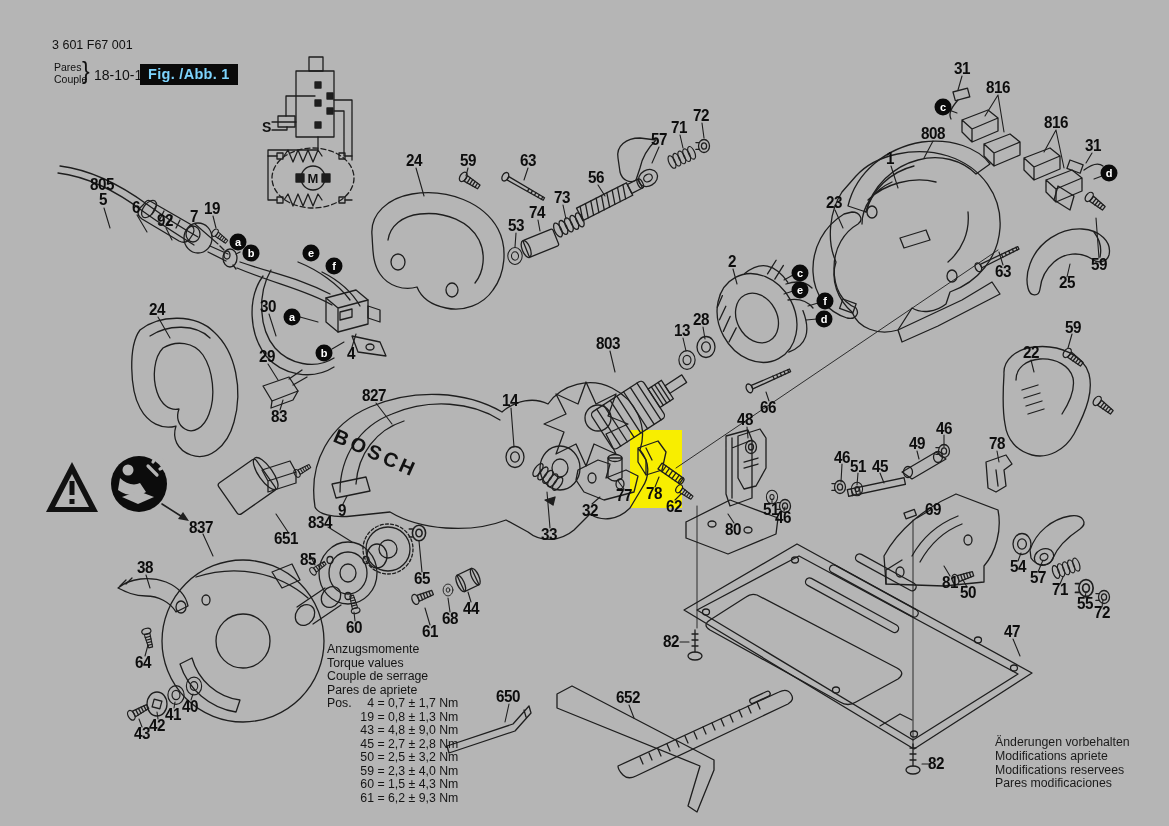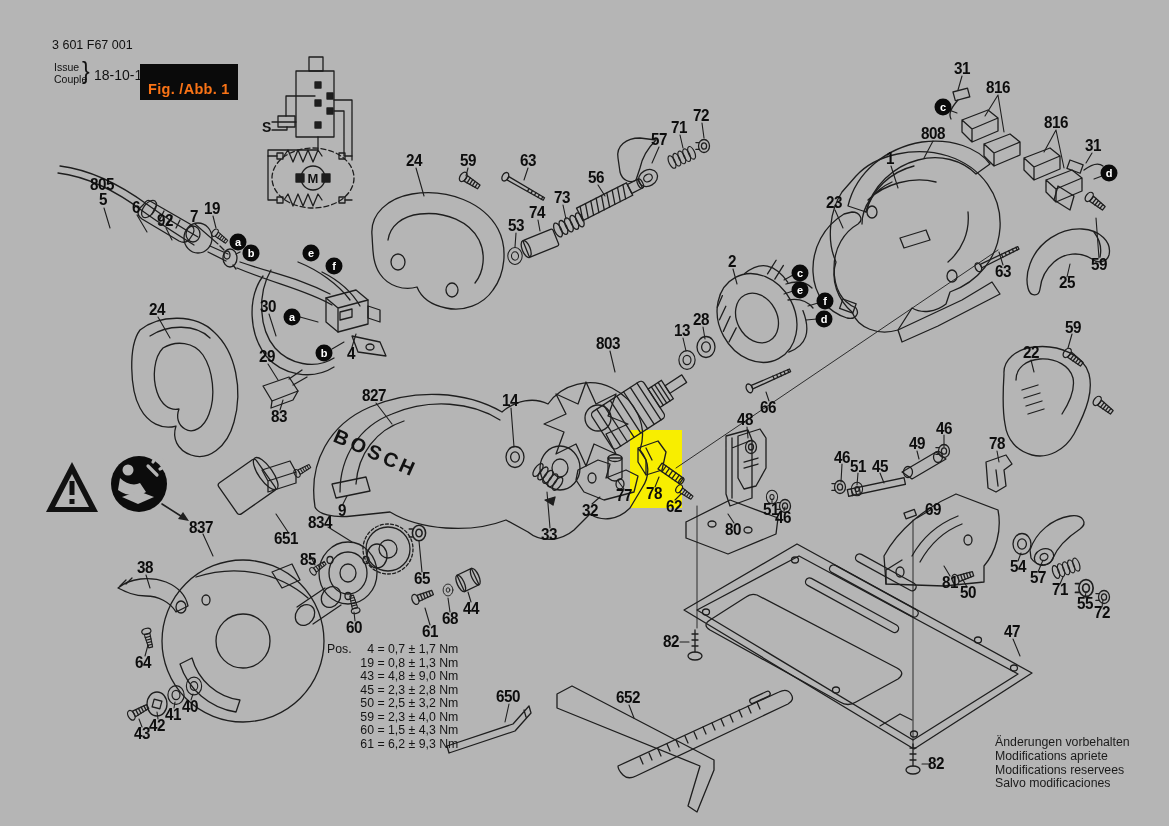--- a/index.html
+++ b/index.html
@@ -9,22 +9,22 @@
   svg{position:absolute;left:0;top:0}
   .plabel{position:absolute;transform:translate(-50%,-50%) scaleX(.95);font-weight:bold;
           font-size:16px;letter-spacing:-.5px;color:#0d0d0d;white-space:nowrap}
   .lmark{position:absolute;transform:translate(-50%,-50%);width:17px;height:17px;border-radius:50%;
          background:#0a0a0a;color:#fff;font-weight:bold;font-size:11px;line-height:17px;
          text-align:center}
   .hdr-partno{position:absolute;left:52px;top:38px;font-size:12.5px}
   .hdr-issue{position:absolute;left:54px;top:62px;font-size:10.5px;line-height:11.5px}
   .hdr-brace{position:absolute;left:82px;top:58px;font-size:23px;font-weight:normal}
   .hdr-date{position:absolute;left:94px;top:67px;font-size:14px}
-  .figbox{position:absolute;left:140px;top:64px;background:#0a0a0a;color:#f97316;font-weight:bold;
-          font-size:14.5px;padding:17px 8px 3px 8px;letter-spacing:.3px}
+  .figbox{position:absolute;left:140px;top:64px;background:#0a0a0a;color:#7dd3fc;font-weight:bold;
+          font-size:14.5px;padding:2px 8px 3px 8px;letter-spacing:.3px}
   .torque{position:absolute;left:327px;top:643px;font-size:12.3px;line-height:13.5px;color:#151515}
   .trow .pfx{display:inline-block;width:27px}
   .trow .pnum{display:inline-block;width:20px;text-align:right}
   .footer{position:absolute;left:995px;top:736px;font-size:12.3px;line-height:13.8px;color:#1b1b1b}
 </style>
 </head>
 <body>
 
 <div id="stage">
 
@@ -413,21 +413,21 @@
   </g>
 
   <text transform="translate(332,441) rotate(24)" font-family="Liberation Sans, sans-serif" font-size="20" font-weight="bold" letter-spacing="3.5" fill="#121212" stroke="none">BOSCH</text>
 
   <text x="262" y="132" font-size="14" font-weight="bold" fill="#121212" stroke="none">S</text>
   <text x="313" y="183" text-anchor="middle" font-size="13" font-weight="bold" fill="#121212" stroke="none">M</text>
 </svg>
 
 <div class="hdr-partno">3 601 F67 001</div>
 <div class="hdr-issue">
-  <div>Issue</div>
+  <div>Pares</div>
   <div>Couple</div>
 </div>
 <div class="hdr-brace">}</div>
 <div class="hdr-date">18-10-17</div>
 <div class="figbox">Fig. /Abb. 1</div>
 
 <div id="labels">
       <div class="plabel" style="left: 102px; top: 185px;">805</div>
       <div class="plabel" style="left: 103px; top: 200px;">5</div>
       <div class="plabel" style="left: 136px; top: 208px;">6</div>
@@ -520,32 +520,38 @@
       <div class="lmark" style="left: 324px; top: 353px;">b</div>
       <div class="lmark" style="left: 943px; top: 107px;">c</div>
       <div class="lmark" style="left: 1109px; top: 173px;">d</div>
       <div class="lmark" style="left: 800px; top: 273px;">c</div>
       <div class="lmark" style="left: 800px; top: 290px;">e</div>
       <div class="lmark" style="left: 825px; top: 301px;">f</div>
       <div class="lmark" style="left: 824px; top: 319px;">d</div>
     </div>
 
 <div class="torque">
+  <div id="torque-titles">
+        <div>Anzugsmomente</div>
+        <div>Torque values</div>
+        <div>Couple de serrage</div>
+        <div>Pares de apriete</div>
+      </div>
   <div id="torque-rows">
         <div class="trow"><span class="pfx">Pos.</span><span class="pnum">4</span><span> = </span><span>0,7 ± 1,7 Nm</span></div>
         <div class="trow"><span class="pfx"></span><span class="pnum">19</span><span> = </span><span>0,8 ± 1,3 Nm</span></div>
         <div class="trow"><span class="pfx"></span><span class="pnum">43</span><span> = </span><span>4,8 ± 9,0 Nm</span></div>
-        <div class="trow"><span class="pfx"></span><span class="pnum">45</span><span> = </span><span>2,3 ± 2,8 Nm</span></div>
+        <div class="trow"><span class="pfx"></span><span class="pnum">45</span><span> = </span><span>2,7 ± 2,8 Nm</span></div>
         <div class="trow"><span class="pfx"></span><span class="pnum">50</span><span> = </span><span>2,5 ± 3,2 Nm</span></div>
         <div class="trow"><span class="pfx"></span><span class="pnum">59</span><span> = </span><span>2,3 ± 4,0 Nm</span></div>
         <div class="trow"><span class="pfx"></span><span class="pnum">60</span><span> = </span><span>1,5 ± 4,3 Nm</span></div>
         <div class="trow"><span class="pfx"></span><span class="pnum">61</span><span> = </span><span>6,2 ± 9,3 Nm</span></div>
       </div>
 </div>
 
 <div class="footer" id="footer-lines">
       <div>Änderungen vorbehalten</div>
       <div>Modifications apriete</div>
       <div>Modifications reservees</div>
-      <div>Salvo modificaciones</div>
+      <div>Pares modificaciones</div>
     </div>
 
 </div>
 
 </body></html>

